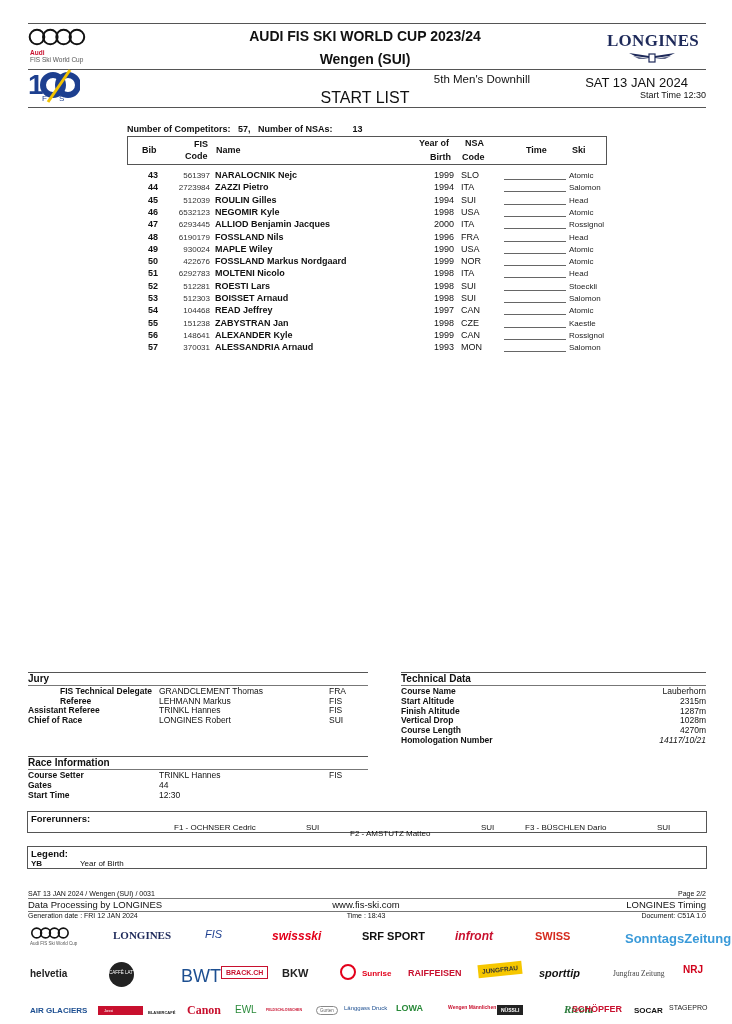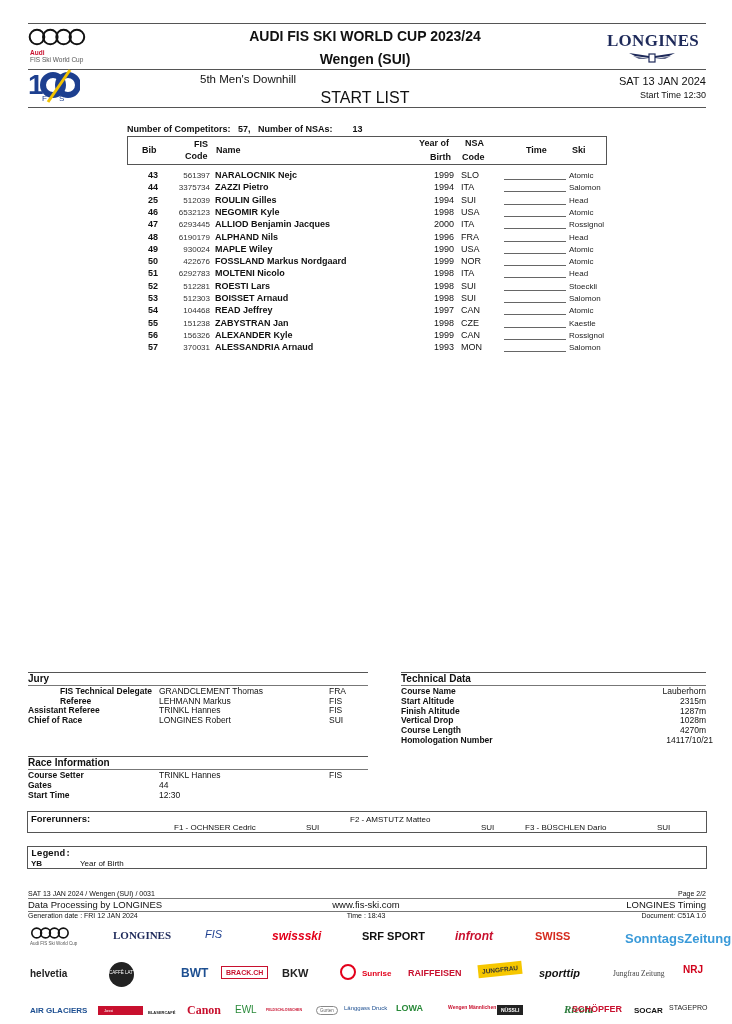--- a/index.html
+++ b/index.html
@@ -7,25 +7,25 @@
     body { font-family: "Liberation Sans", sans-serif; color: #111; position: relative; }
     .hr { position: absolute; height: 0; border-top: 1.5px solid #555; }
     .hr-thin { position: absolute; height: 0; border-top: 1px solid #777; }
 
     
     .audi-rings { position:absolute; left:28px; top:28px; width:58px; height:18px; }
     .audi-txt1 { position:absolute; left:30px; top:49px; font-size:6.5px; color:#c8102e; font-weight:bold; }
     .audi-txt2 { position:absolute; left:30px; top:56px; font-size:6.5px; color:#555; }
     .h-title { position:absolute; left:200px; width:330px; top:28px; text-align:center; font-size:14px; font-weight:bold; }
     .h-venue { position:absolute; left:200px; width:330px; top:51px; text-align:center; font-size:14px; font-weight:bold; }
-    .h-event { position:absolute; left:200px; width:330px; top:73px; text-align:left; font-size:11.5px; }
+    .h-event { position:absolute; left:200px; width:330px; top:73px; text-align:right; font-size:11.5px; }
     .h-list { position:absolute; left:200px; width:330px; top:89px; text-align:center; font-size:16px; }
     .longines { position:absolute; left:600px; top:31px; width:106px; text-align:center; font-family:"Liberation Serif", serif; font-size:17px; font-weight:bold; color:#1e2a5a; letter-spacing:0.3px; }
     .wings { position:absolute; left:627px; top:51px; width:50px; height:12px; }
-    .h-date { position:absolute; right:26px; top:75px; font-size:11px; text-align:center; }
+    .h-date { position:absolute; right:44px; top:75px; font-size:13px; text-align:center; }
     .h-start { position:absolute; right:26px; top:90px; font-size:9px; text-align:right; }
     .fis100 { position:absolute; left:28px; top:68px; width:52px; height:36px; }
 
     
     .summary { position:absolute; left:127px; top:124px; font-size:9px; font-weight:bold; white-space:pre; }
     .thead { position:absolute; left:127px; top:136px; width:480px; height:29px; border:1.2px solid #555; font-size:9px; font-weight:bold; }
     .thead span { position:absolute; }
     .row { position:absolute; left:127px; width:480px; height:12px; font-size:9px; }
     .row span { position:absolute; top:0; white-space:nowrap; }
     .c-bib { left:0; width:31px; text-align:right; font-weight:bold; }
@@ -117,29 +117,29 @@
       <span class="c-bib">43</span>
       <span class="c-fis">561397</span>
       <span class="c-name">NARALOCNIK Nejc</span>
       <span class="c-yob">1999</span>
       <span class="c-nsa">SLO</span>
       <span class="c-time"></span>
       <span class="c-ski">Atomic</span>
     </div>
     <div class="row" style="top: 182.3px;">
       <span class="c-bib">44</span>
-      <span class="c-fis">3375734</span>
+      <span class="c-fis">2723984</span>
       <span class="c-name">ZAZZI Pietro</span>
       <span class="c-yob">1994</span>
       <span class="c-nsa">ITA</span>
       <span class="c-time"></span>
       <span class="c-ski">Salomon</span>
     </div>
     <div class="row" style="top: 194.6px;">
-      <span class="c-bib">25</span>
+      <span class="c-bib">45</span>
       <span class="c-fis">512039</span>
       <span class="c-name">ROULIN Gilles</span>
       <span class="c-yob">1994</span>
       <span class="c-nsa">SUI</span>
       <span class="c-time"></span>
       <span class="c-ski">Head</span>
     </div>
     <div class="row" style="top: 206.9px;">
       <span class="c-bib">46</span>
       <span class="c-fis">6532123</span>
@@ -154,21 +154,21 @@
       <span class="c-fis">6293445</span>
       <span class="c-name">ALLIOD Benjamin Jacques</span>
       <span class="c-yob">2000</span>
       <span class="c-nsa">ITA</span>
       <span class="c-time"></span>
       <span class="c-ski">Rossignol</span>
     </div>
     <div class="row" style="top: 231.5px;">
       <span class="c-bib">48</span>
       <span class="c-fis">6190179</span>
-      <span class="c-name">ALPHAND Nils</span>
+      <span class="c-name">FOSSLAND Nils</span>
       <span class="c-yob">1996</span>
       <span class="c-nsa">FRA</span>
       <span class="c-time"></span>
       <span class="c-ski">Head</span>
     </div>
     <div class="row" style="top: 243.8px;">
       <span class="c-bib">49</span>
       <span class="c-fis">930024</span>
       <span class="c-name">MAPLE Wiley</span>
       <span class="c-yob">1990</span>
@@ -225,21 +225,21 @@
       <span class="c-bib">55</span>
       <span class="c-fis">151238</span>
       <span class="c-name">ZABYSTRAN Jan</span>
       <span class="c-yob">1998</span>
       <span class="c-nsa">CZE</span>
       <span class="c-time"></span>
       <span class="c-ski">Kaestle</span>
     </div>
     <div class="row" style="top: 329.9px;">
       <span class="c-bib">56</span>
-      <span class="c-fis">156326</span>
+      <span class="c-fis">148641</span>
       <span class="c-name">ALEXANDER Kyle</span>
       <span class="c-yob">1999</span>
       <span class="c-nsa">CAN</span>
       <span class="c-time"></span>
       <span class="c-ski">Rossignol</span>
     </div>
     <div class="row" style="top: 342.2px;">
       <span class="c-bib">57</span>
       <span class="c-fis">370031</span>
       <span class="c-name">ALESSANDRIA Arnaud</span>
@@ -276,21 +276,21 @@
     <div class="valr" style="right:26px; top:686px;">Lauberhorn</div>
     <div class="lbl" style="left:401px; top:695.8px;">Start Altitude</div>
     <div class="valr" style="right:26px; top:695.8px;">2315m</div>
     <div class="lbl" style="left:401px; top:705.6px;">Finish Altitude</div>
     <div class="valr" style="right:26px; top:705.6px;">1287m</div>
     <div class="lbl" style="left:401px; top:715.4px;">Vertical Drop</div>
     <div class="valr" style="right:26px; top:715.4px;">1028m</div>
     <div class="lbl" style="left:401px; top:725.2px;">Course Length</div>
     <div class="valr" style="right:26px; top:725.2px;">4270m</div>
     <div class="lbl" style="left:401px; top:735px;">Homologation Number</div>
-    <div class="valr" style="right:19px; top:735px;">14117/10/21</div>
+    <div class="valr" style="right:26px; top:735px;font-style:italic;">14117/10/21</div>
   </div>
 
 <div class="hr" style="left:28px; top:756px; width:340px;"></div>
 <div class="sec-title" style="left:28px; top:757px;">Race Information</div>
 <div class="hr-thin" style="left:28px; top:769px; width:340px;"></div>
 <div id="race">
     <div class="lbl" style="left:28px; top:770px;">Course Setter</div>
     <div class="val" style="left:159px; top:770px;">TRINKL Hannes</div>
     <div class="val" style="left:329px; top:770px;">FIS</div>
     <div class="lbl" style="left:28px; top:779.8px;">Gates</div>
@@ -298,28 +298,28 @@
     <div class="val" style="left:329px; top:779.8px;"></div>
     <div class="lbl" style="left:28px; top:789.6px;">Start Time</div>
     <div class="val" style="left:159px; top:789.6px;">12:30</div>
     <div class="val" style="left:329px; top:789.6px;"></div>
   </div>
 
 <div class="box" style="left:27px; top:811px; width:680px; height:22px;">
   <div class="box-title" style="left:3px; top:1px;">Forerunners:</div>
   <div class="small" style="left:146px; top:11px;">F1 - OCHNSER Cedric</div>
   <div class="small" style="left:278px; top:11px;">SUI</div>
-  <div class="small" style="left:322px; top:3px;">F2 - AMSTUTZ Matteo</div>
+  <div class="small" style="left:322px; top:17px;">F2 - AMSTUTZ Matteo</div>
   <div class="small" style="left:453px; top:11px;">SUI</div>
   <div class="small" style="left:497px; top:11px;">F3 - BÜSCHLEN Dario</div>
   <div class="small" style="left:629px; top:11px;">SUI</div>
 </div>
 
 <div class="box" style="left:27px; top:846px; width:680px; height:23px;">
-  <div class="box-title" style="left:3px; top:1px;font-family:Liberation Mono, monospace;">Legend:</div>
+  <div class="box-title" style="left:3px; top:1px;">Legend:</div>
   <div class="small" style="left:3px; top:12px; font-weight:bold;">YB</div>
   <div class="small" style="left:52px; top:12px;">Year of Birth</div>
 </div>
 
 <div class="f-tiny" style="left:28px; top:890px;">SAT 13 JAN 2024 / Wengen (SUI) / 0031</div>
 <div class="f-tiny" style="right:26px; top:890px;">Page 2/2</div>
 <div class="hr-thin" style="left:28px; top:898px; width:678px;"></div>
 <div class="f-mid" style="left:28px; top:899px;">Data Processing by LONGINES</div>
 <div class="f-mid" style="left:0; width:732px; text-align:center; top:899px;">www.fis-ski.com</div>
 <div class="f-mid" style="right:26px; top:899px;">LONGINES Timing</div>
@@ -338,21 +338,21 @@
 <div class="sp" style="left:113px; top:929px; font-family:'Liberation Serif',serif; font-weight:bold; font-size:11px; color:#1e2a5a;">LONGINES</div>
 <div class="sp" style="left:205px; top:928px; font-size:11px; color:#1d3f8f; font-style:italic;">FIS</div>
 <div class="sp" style="left:272px; top:929px; font-size:12px; color:#e3001b; font-style:italic; font-weight:bold;">swissski</div>
 <div class="sp" style="left:362px; top:930px; font-size:11px; font-weight:bold; color:#111;">SRF SPORT</div>
 <div class="sp" style="left:455px; top:929px; font-size:12px; font-weight:bold; font-style:italic; color:#c8102e;">infront</div>
 <div class="sp" style="left:535px; top:930px; font-size:11px; font-weight:bold; color:#d52b1e;">SWISS</div>
 <div class="sp" style="left:625px; top:931px; font-size:13px; font-weight:bold; color:#3a9ad9;">SonntagsZeitung</div>
 
 <div class="sp" style="left:30px; top:968px; font-size:10px; font-weight:bold; color:#222;">helvetia</div>
 <div class="sp" style="left:109px; top:962px; width:25px; height:25px; border-radius:50%; background:#222; color:#fff; font-size:4.5px; text-align:center; padding-top:8px; line-height:5px;">CAFFÈ LATTE</div>
-<div class="sp" style="left:155px; top:966px; font-size:12px; font-weight:bold; color:#1d4f91;padding-left:26px;">BWT</div>
+<div class="sp" style="left:155px; top:966px; font-size:18px; font-weight:normal; color:#1d4f91;padding-left:26px;">BWT</div>
 <div class="sp" style="left:221px; top:966px; font-size:7px; font-weight:bold; color:#c8102e; border:1.5px solid #c8102e; padding:2px 4px;">BRACK.CH</div>
 <div class="sp" style="left:282px; top:967px; font-size:11px; font-weight:bold; color:#222;">BKW</div>
 <div class="sp" style="left:340px; top:964px; width:16px; height:16px; border-radius:50%; border:2px solid #e3001b;"></div>
 <div class="sp" style="left:362px; top:969px; font-size:8px; font-weight:bold; color:#e3001b;">Sunrise</div>
 <div class="sp" style="left:408px; top:968px; font-size:9px; font-weight:bold; color:#c8102e;">RAIFFEISEN</div>
 <div class="sp" style="left:478px; top:963px; font-size:6.5px; font-weight:bold; color:#333; background:#f6c700; padding:3px 4px; transform:rotate(-6deg);">JUNGFRAU</div>
 <div class="sp" style="left:539px; top:967px; font-size:11px; font-weight:bold; font-style:italic; color:#111;">sporttip</div>
 <div class="sp" style="left:613px; top:969px; font-family:'Liberation Serif',serif; font-size:7.5px; color:#444;">Jungfrau Zeitung</div>
 <div class="sp" style="left:683px; top:964px; font-size:10px; font-weight:bold; color:#d0021b;">NRJ</div>
 

